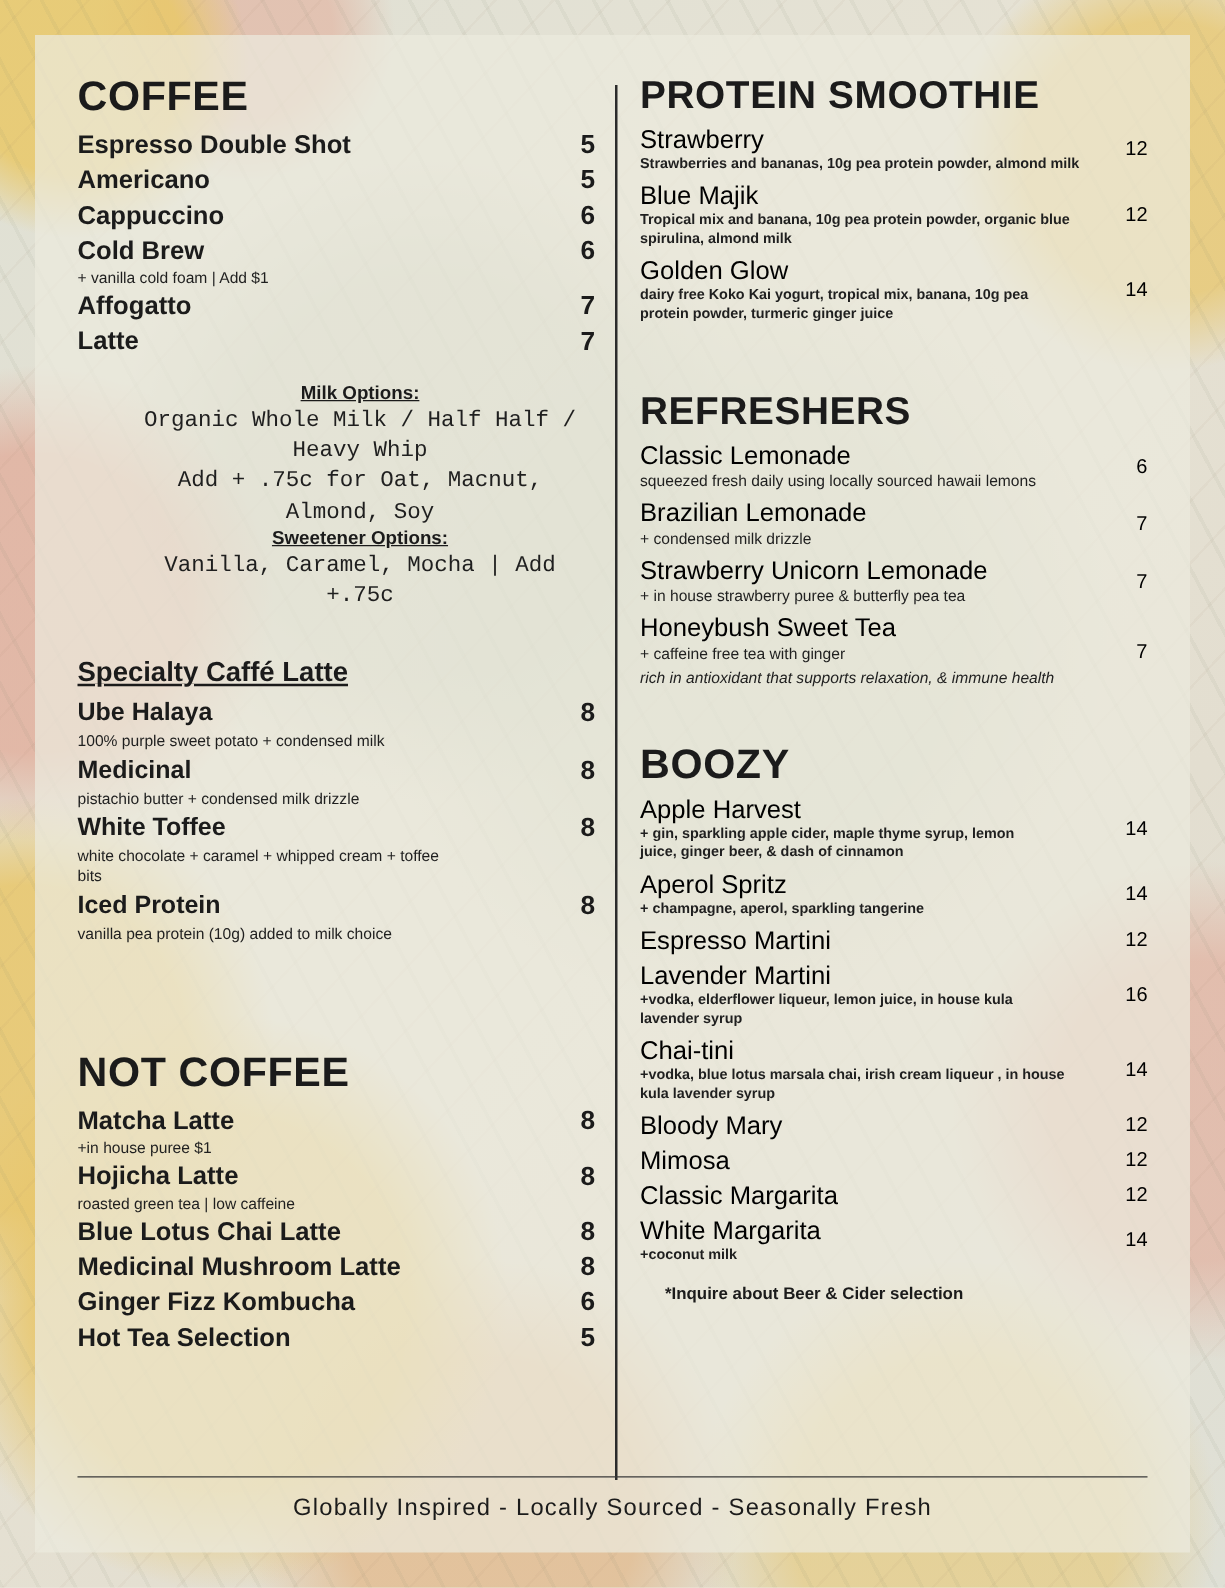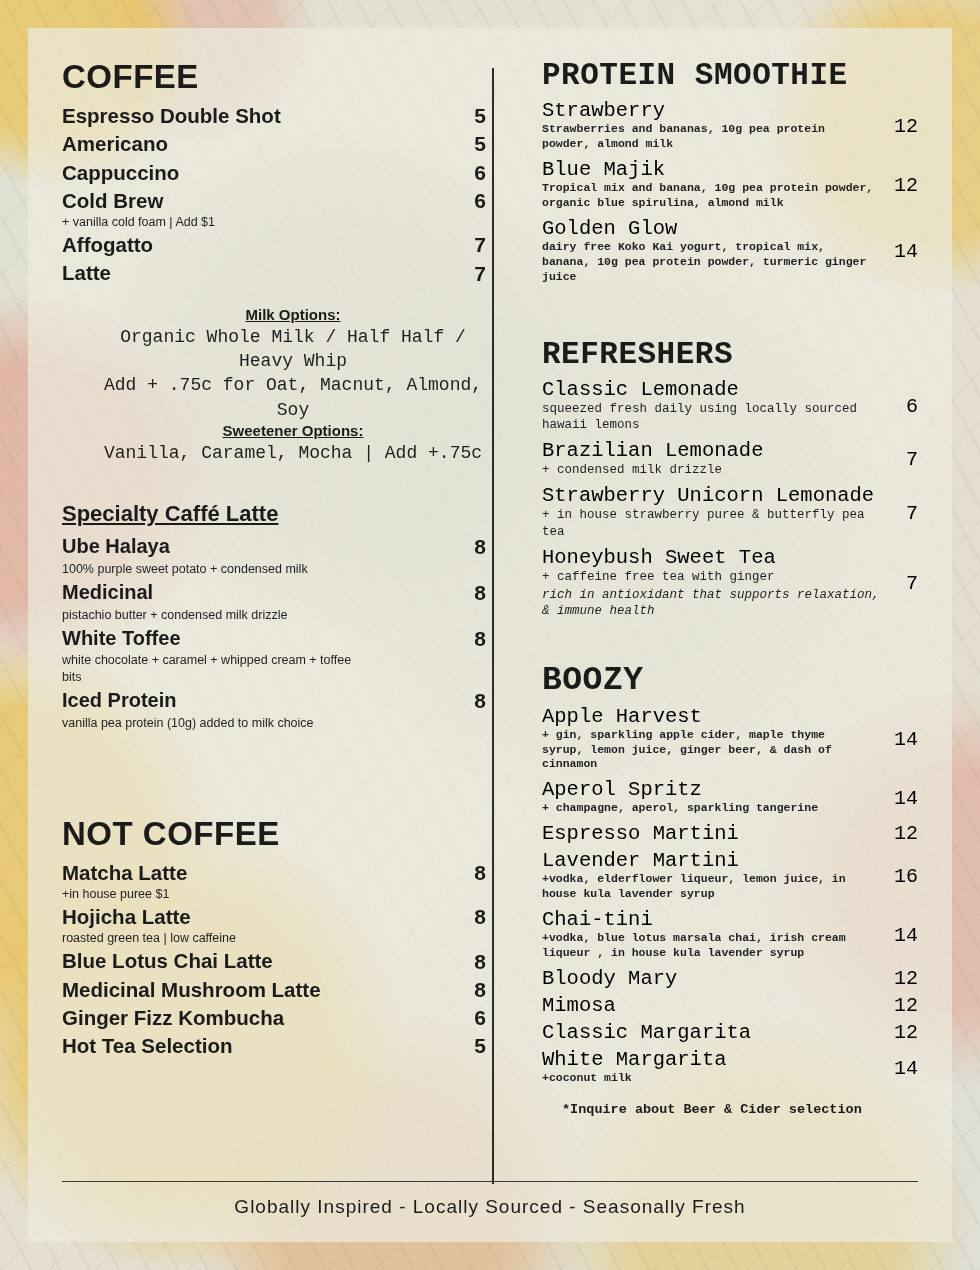--- a/index.html
+++ b/index.html
@@ -55,34 +55,33 @@
     box-sizing: border-box;
     padding: 30px 34px 0 34px;
   }
 
   #columns {
     display: flex;
     height: 1130px;
   }
   #col-left {
     width: 430px;
-    padding-right: 6px;
+    padding-right: 16px;
     box-sizing: border-box;
   }
   #divider {
     width: 2px;
     background: #2b2b2b;
     margin: 10px 0 4px 0;
     flex: 0 0 2px;
   }
   #col-right {
     flex: 1;
-    padding-left: 48px;
+    padding-left: 18px;
     box-sizing: border-box;
-    font-family: Liberation Mono, monospace;
   }
 
   h1.section {
     font-size: 31px;
     font-weight: bold;
     letter-spacing: .5px;
     margin: 0 0 6px 0;
     color: #1b1b1b;
   }
   h1.section.big {
@@ -157,21 +156,21 @@
     font-family: Liberation Mono, monospace;
   }
 
   .spec-item { margin-bottom: 2px; }
   .spec-item .name { font-size: 20px; }
   .spec-item .desc { font-weight: normal; font-size: 12.5px; }
 
   
   .ritem { margin-bottom: 4px; }
   .ritem .name { font-size: 20.5px; }
-  .ritem .price { font-size: 20px; }
+  .ritem .price { font-size: 16px; }
 
   .priced {
     display: flex;
     justify-content: space-between;
     align-items: center;
   }
   .priced .textblock { flex: 1; padding-right: 14px; }
 
   .footer-line {
     position: absolute;

